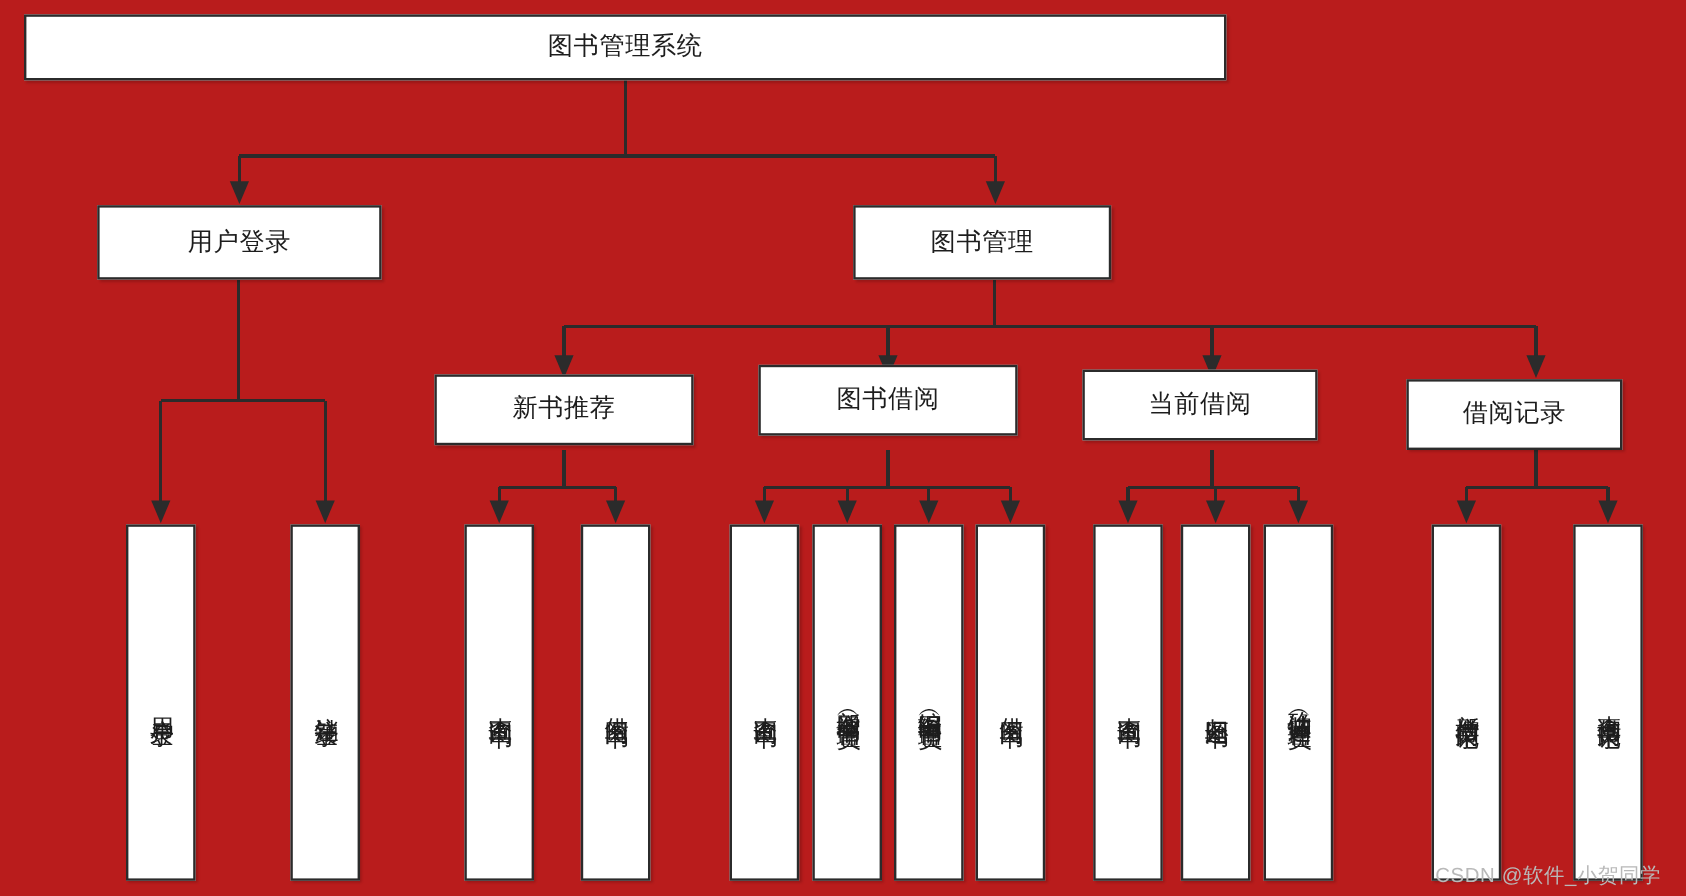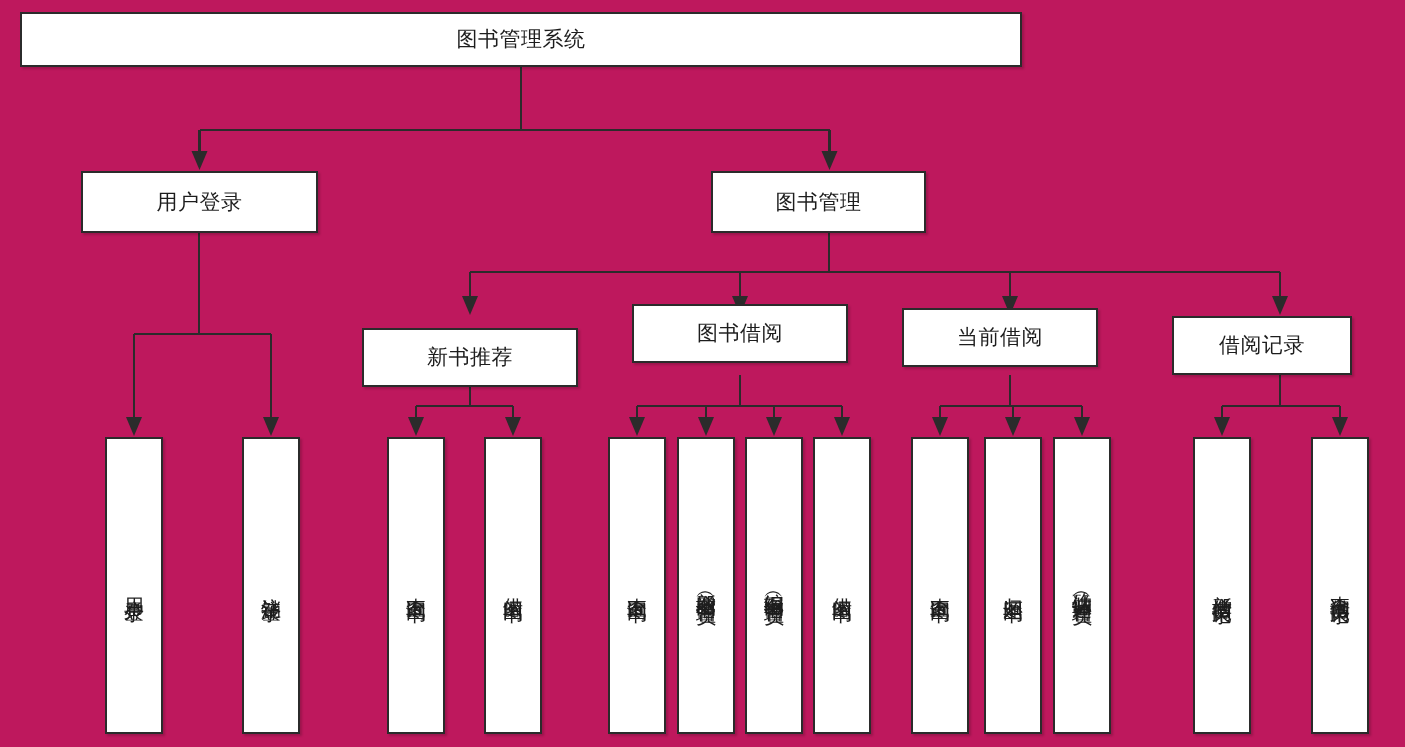--- a/index.html
+++ b/index.html
@@ -7,21 +7,21 @@
     padding: 0;
     background: #ffffff;
   }
   body {
     font-family: "Liberation Sans", "DejaVu Sans", sans-serif;
   }
   #canvas-wrap {
     position: relative;
     width: 1405px;
     height: 747px;
-    background: #be185d;
+    background: #b91c1c;
     overflow: hidden;
   }
   svg#diagram {
     position: absolute;
     left: 0;
     top: 0;
     width: 1405px;
     height: 747px;
     display: block;
   }
@@ -127,21 +127,21 @@
   <div id="nodes-layer">
       <div class="node-box horizontal" style="left: 20px; top: 12px; width: 1002px; height: 55px;">
         <div class="node-label">图书管理系统</div>
       </div>
       <div class="node-box horizontal" style="left: 81px; top: 171px; width: 237px; height: 62px;">
         <div class="node-label">用户登录</div>
       </div>
       <div class="node-box horizontal" style="left: 711px; top: 171px; width: 215px; height: 62px;">
         <div class="node-label">图书管理</div>
       </div>
-      <div class="node-box horizontal" style="left: 362px; top: 328px; width: 216px; height: 59px;">
+      <div class="node-box horizontal" style="left: 362px; top: 312px; width: 216px; height: 59px;">
         <div class="node-label">新书推荐</div>
       </div>
       <div class="node-box horizontal" style="left: 632px; top: 304px; width: 216px; height: 59px;">
         <div class="node-label">图书借阅</div>
       </div>
       <div class="node-box horizontal" style="left: 902px; top: 308px; width: 196px; height: 59px;">
         <div class="node-label">当前借阅</div>
       </div>
       <div class="node-box horizontal" style="left: 1172px; top: 316px; width: 180px; height: 59px;">
         <div class="node-label">借阅记录</div>
@@ -179,13 +179,14 @@
       <div class="node-box vertical" style="left: 1053px; top: 437px; width: 58px; height: 297px;">
         <div class="node-label">确认归还（管理员）</div>
       </div>
       <div class="node-box vertical" style="left: 1193px; top: 437px; width: 58px; height: 297px;">
         <div class="node-label">新增借阅记录</div>
       </div>
       <div class="node-box vertical" style="left: 1311px; top: 437px; width: 58px; height: 297px;">
         <div class="node-label">查询借阅记录</div>
       </div>
     </div>
+  <div class="watermark" style="left: 1196px; top: 718px;">CSDN @软件_小贺同学</div>
 </div>
 
 </body></html>

